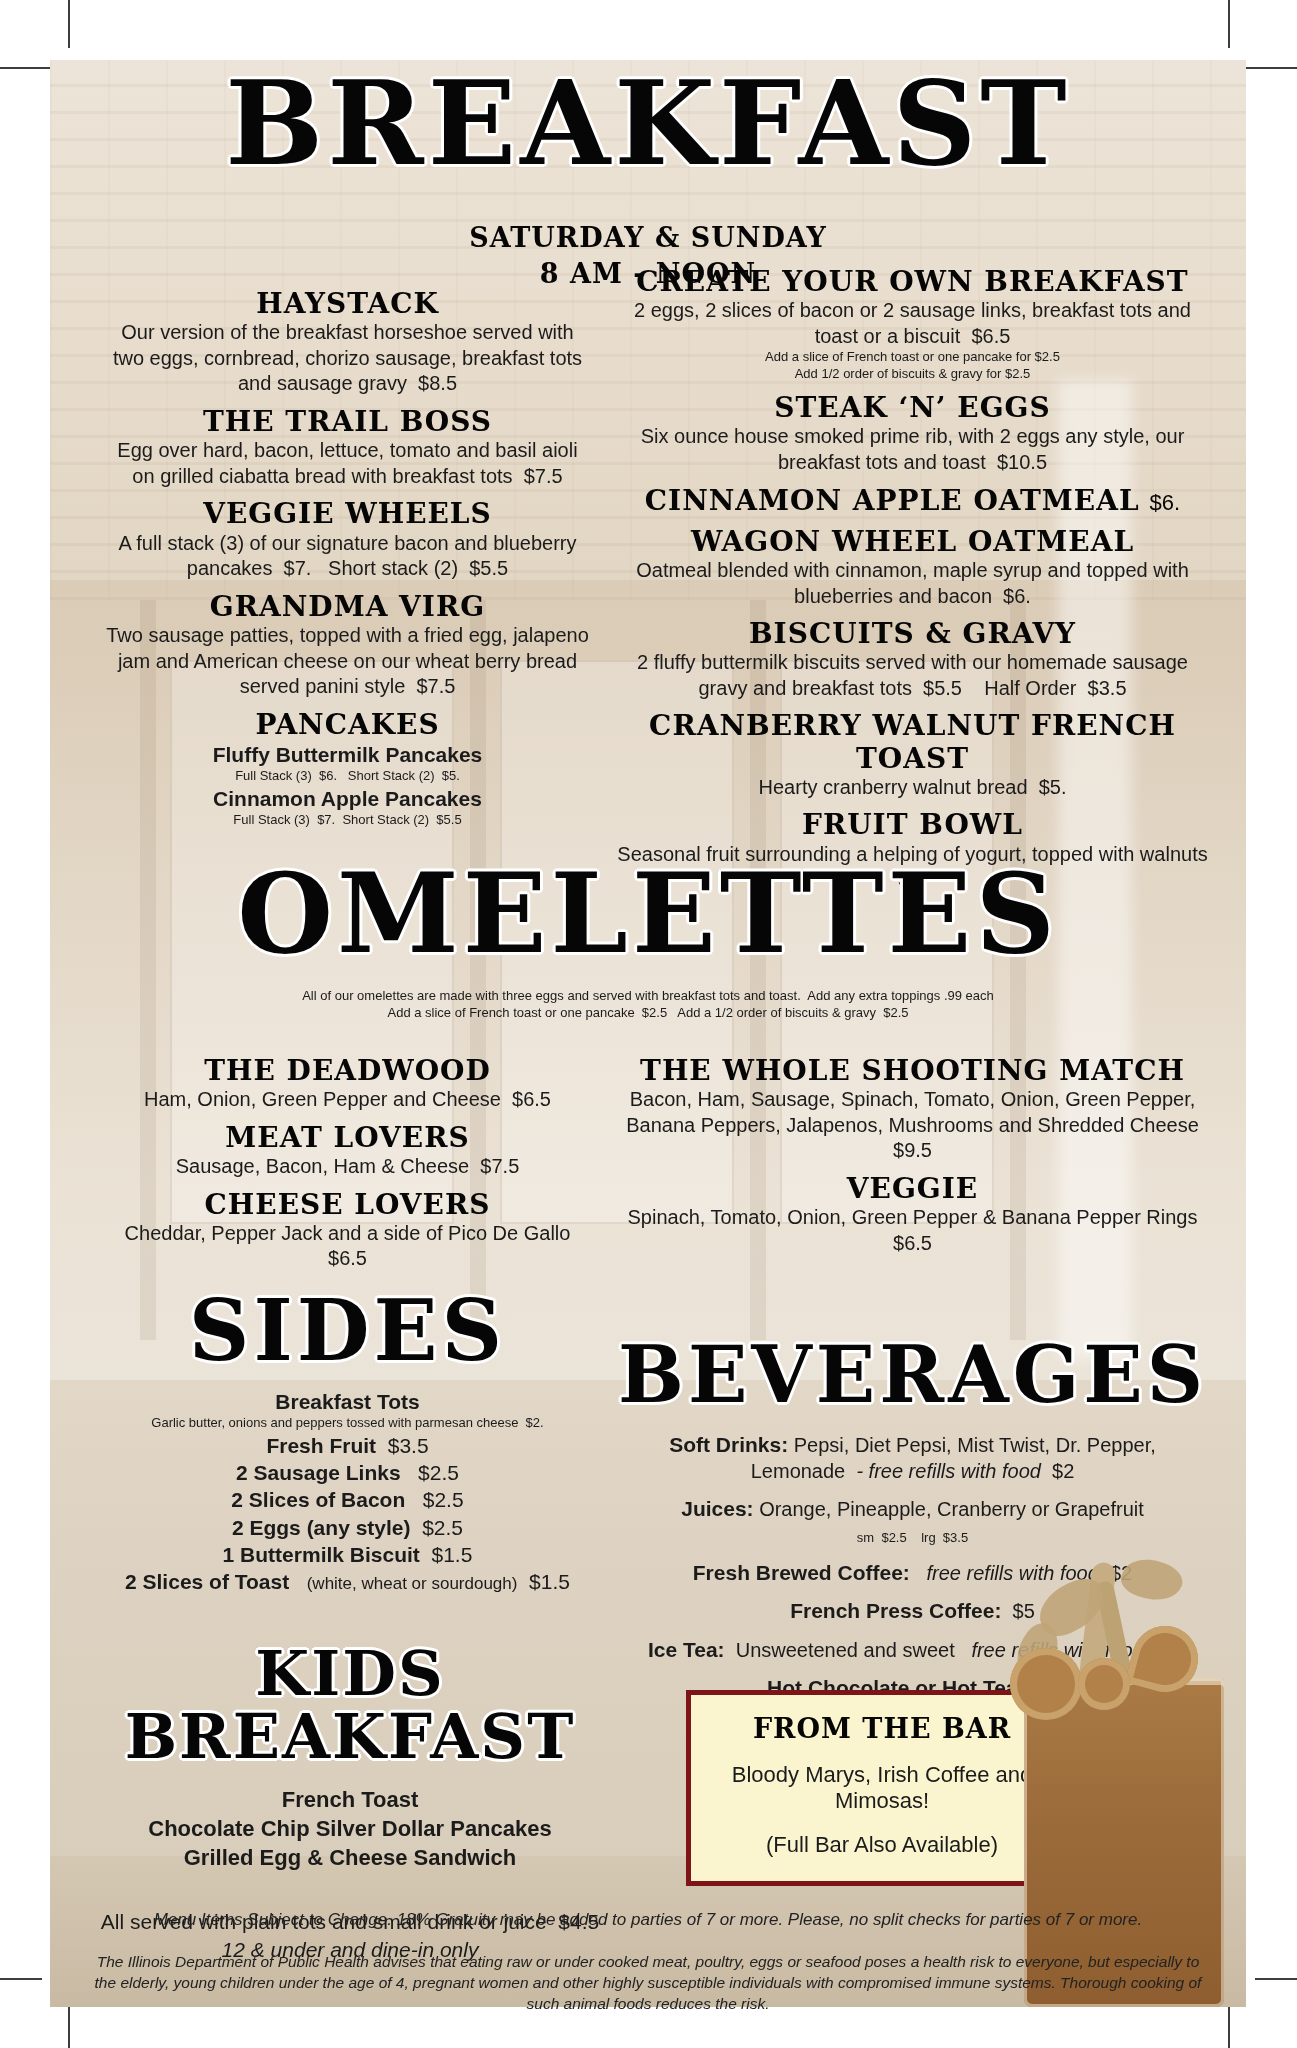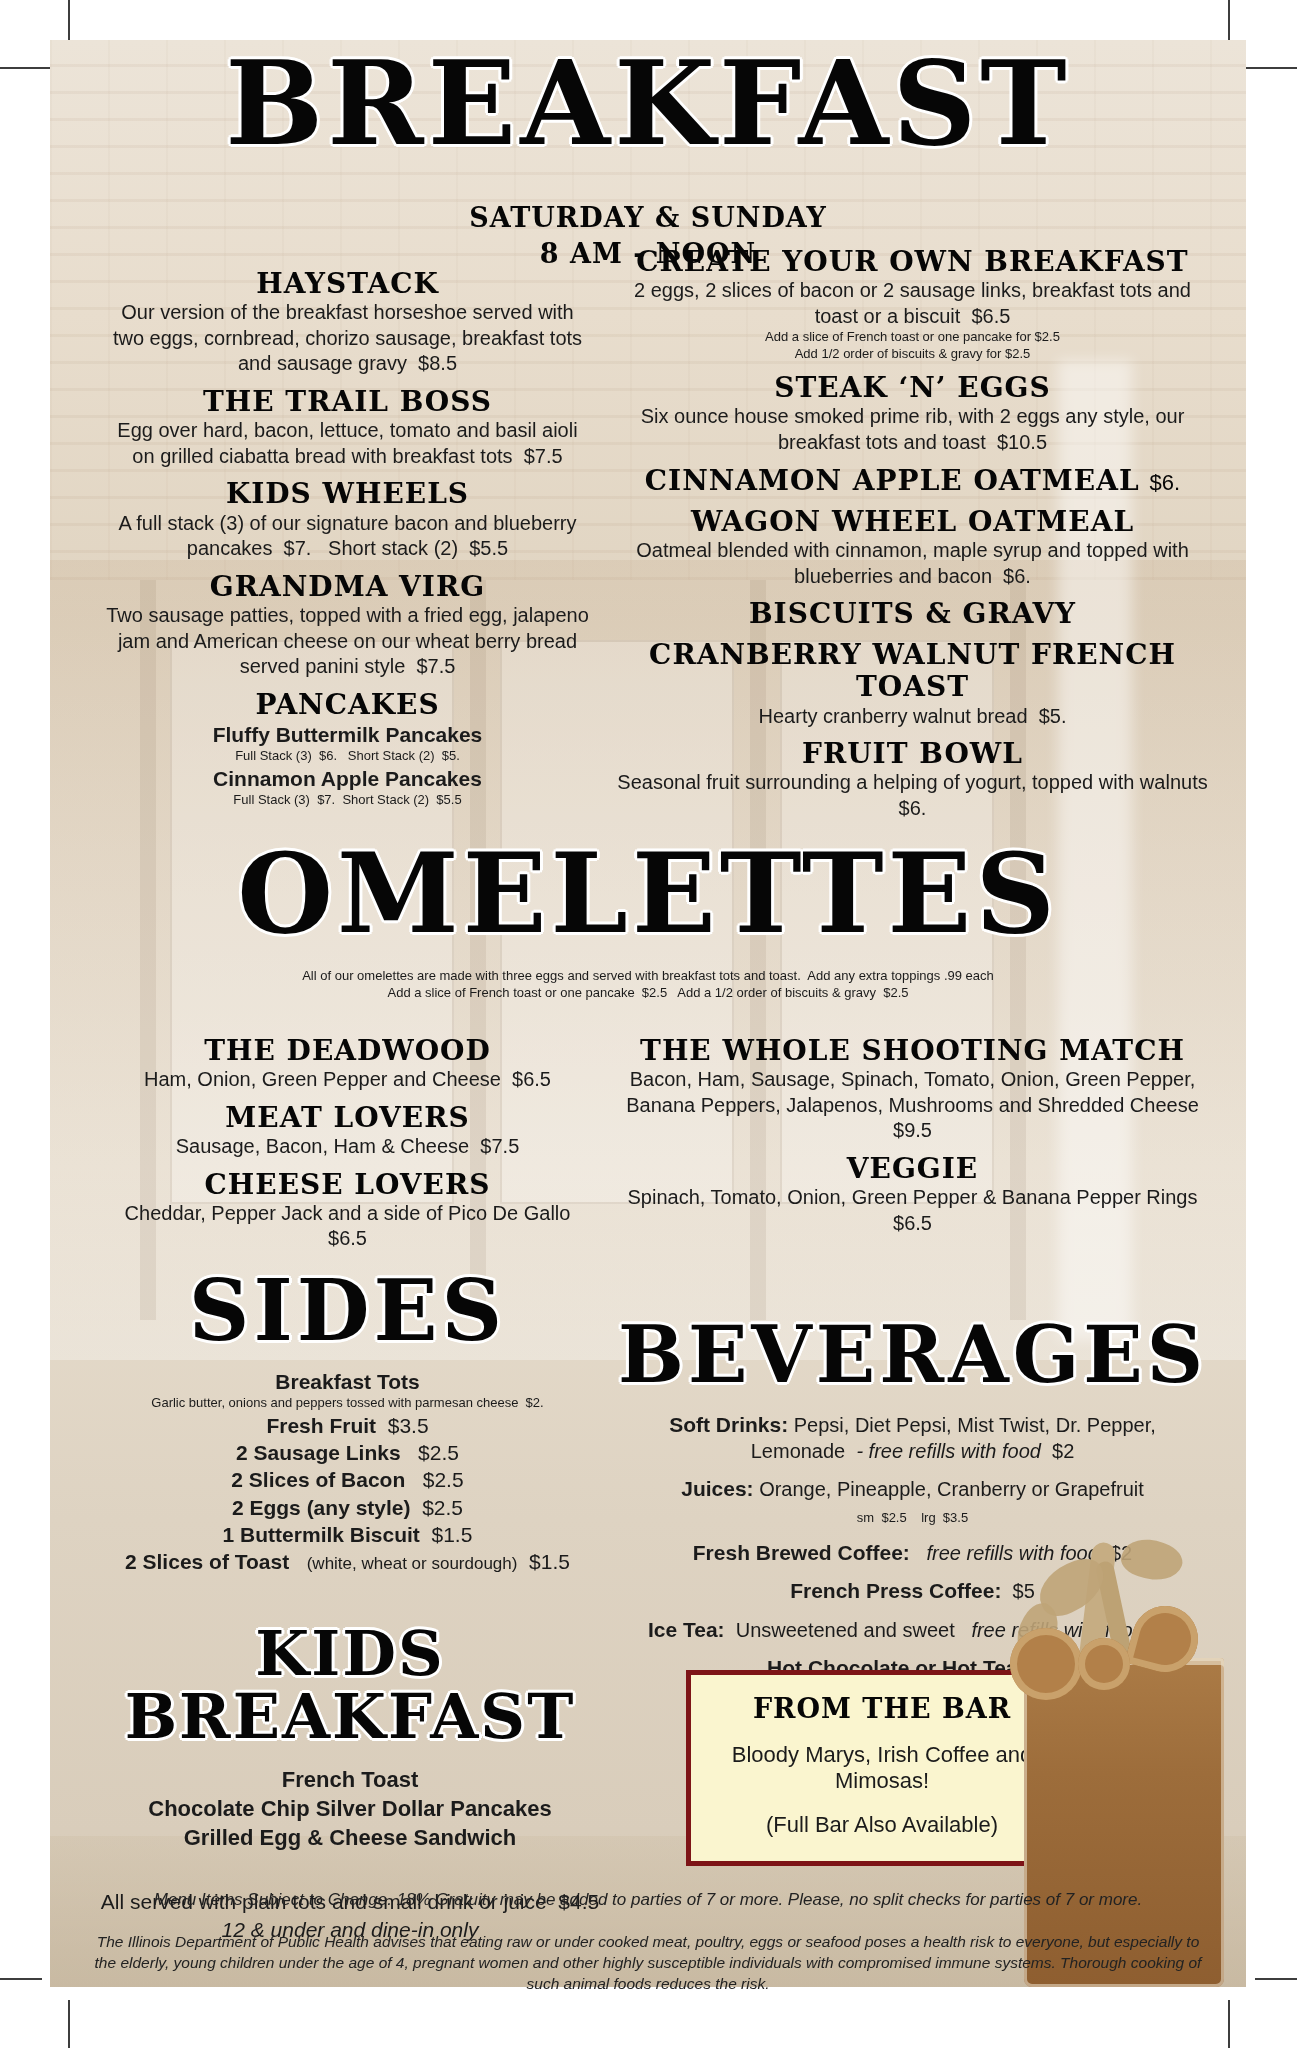--- a/index.html
+++ b/index.html
@@ -1,21 +1,21 @@
 <!DOCTYPE html>
 <html><head>
 <meta charset="utf-8">
 <style>
   html,body{margin:0;padding:0;background:#fff;}
   .page{position:relative;width:1297px;height:2048px;background:#ffffff;overflow:hidden;
         font-family:"Liberation Sans",sans-serif;color:#1b1b1b;}
   
   .crop{position:absolute;background:#3d3d3d;}
   
-  .photo{position:absolute;left:50px;top:40px;width:1196px;height:1947px;
+  .photo{position:absolute;left:50px;top:60px;width:1196px;height:1947px;
          background:linear-gradient(180deg,#ece4d8 0%,#e8ddcd 14%,#e0d4c1 30%,#e4d9c8 44%,
                     #e7ddcd 58%,#ded3c2 76%,#d9cdbb 92%,#d5c9b6 100%);}
   .bg-bricks{position:absolute;left:0;top:0;width:100%;height:540px;
          background:repeating-linear-gradient(0deg,rgba(160,128,98,.10) 0 3px,transparent 3px 27px),
                     repeating-linear-gradient(90deg,rgba(160,128,98,.05) 0 2px,transparent 2px 58px);
          opacity:.85;}
   .bg-store{position:absolute;left:0;top:520px;width:100%;height:800px;
          background:linear-gradient(180deg,rgba(196,170,140,.22),rgba(255,255,255,.30));}
   .bg-post{position:absolute;top:540px;width:16px;height:740px;background:rgba(135,105,80,.12);}
   .bg-win{position:absolute;top:600px;height:560px;background:rgba(255,255,255,.25);
@@ -109,21 +109,21 @@
     <section class="col" style="left:55px;top:228px;width:485px;">
       <div class="mi">
         <div class="mi-name western">HAYSTACK</div>
         <div class="mi-desc">Our version of the breakfast horseshoe served with two eggs, cornbread, chorizo sausage, breakfast tots and sausage gravy  $8.5</div>
       </div>
       <div class="mi">
         <div class="mi-name western">THE TRAIL BOSS</div>
         <div class="mi-desc">Egg over hard, bacon, lettuce, tomato and basil aioli on grilled ciabatta bread with breakfast tots  $7.5</div>
       </div>
       <div class="mi">
-        <div class="mi-name western">KIDS WHEELS</div>
+        <div class="mi-name western">VEGGIE WHEELS</div>
         <div class="mi-desc">A full stack (3) of our signature bacon and blueberry pancakes  $7.   Short stack (2)  $5.5</div>
       </div>
       <div class="mi">
         <div class="mi-name western">GRANDMA VIRG</div>
         <div class="mi-desc">Two sausage patties, topped with a fried egg, jalapeno jam and American cheese on our wheat berry bread served panini style  $7.5</div>
       </div>
       <div class="mi">
         <div class="mi-name western">PANCAKES</div>
         <div class="bold-line">Fluffy Buttermilk Pancakes</div>
         <div class="reg-line">Full Stack (3)  $6.   Short Stack (2)  $5.</div>
@@ -145,20 +145,21 @@
       </div>
       <div class="mi">
         <div class="mi-name western"><span>CINNAMON APPLE OATMEAL</span><span class="price">$6.</span></div>
       </div>
       <div class="mi">
         <div class="mi-name western">WAGON WHEEL OATMEAL</div>
         <div class="mi-desc">Oatmeal blended with cinnamon, maple syrup and topped with blueberries and bacon  $6.</div>
       </div>
       <div class="mi">
         <div class="mi-name western">BISCUITS &amp; GRAVY</div>
+        <div class="mi-desc">2 fluffy buttermilk biscuits served with our homemade sausage gravy and breakfast tots  $5.5    Half Order  $3.5</div>
       </div>
       <div class="mi">
         <div class="mi-name western">CRANBERRY WALNUT FRENCH TOAST</div>
         <div class="mi-desc">Hearty cranberry walnut bread  $5.</div>
       </div>
       <div class="mi">
         <div class="mi-name western">FRUIT BOWL</div>
         <div class="mi-desc">Seasonal fruit surrounding a helping of yogurt, topped with walnuts  $6.</div>
       </div>
     </section>

